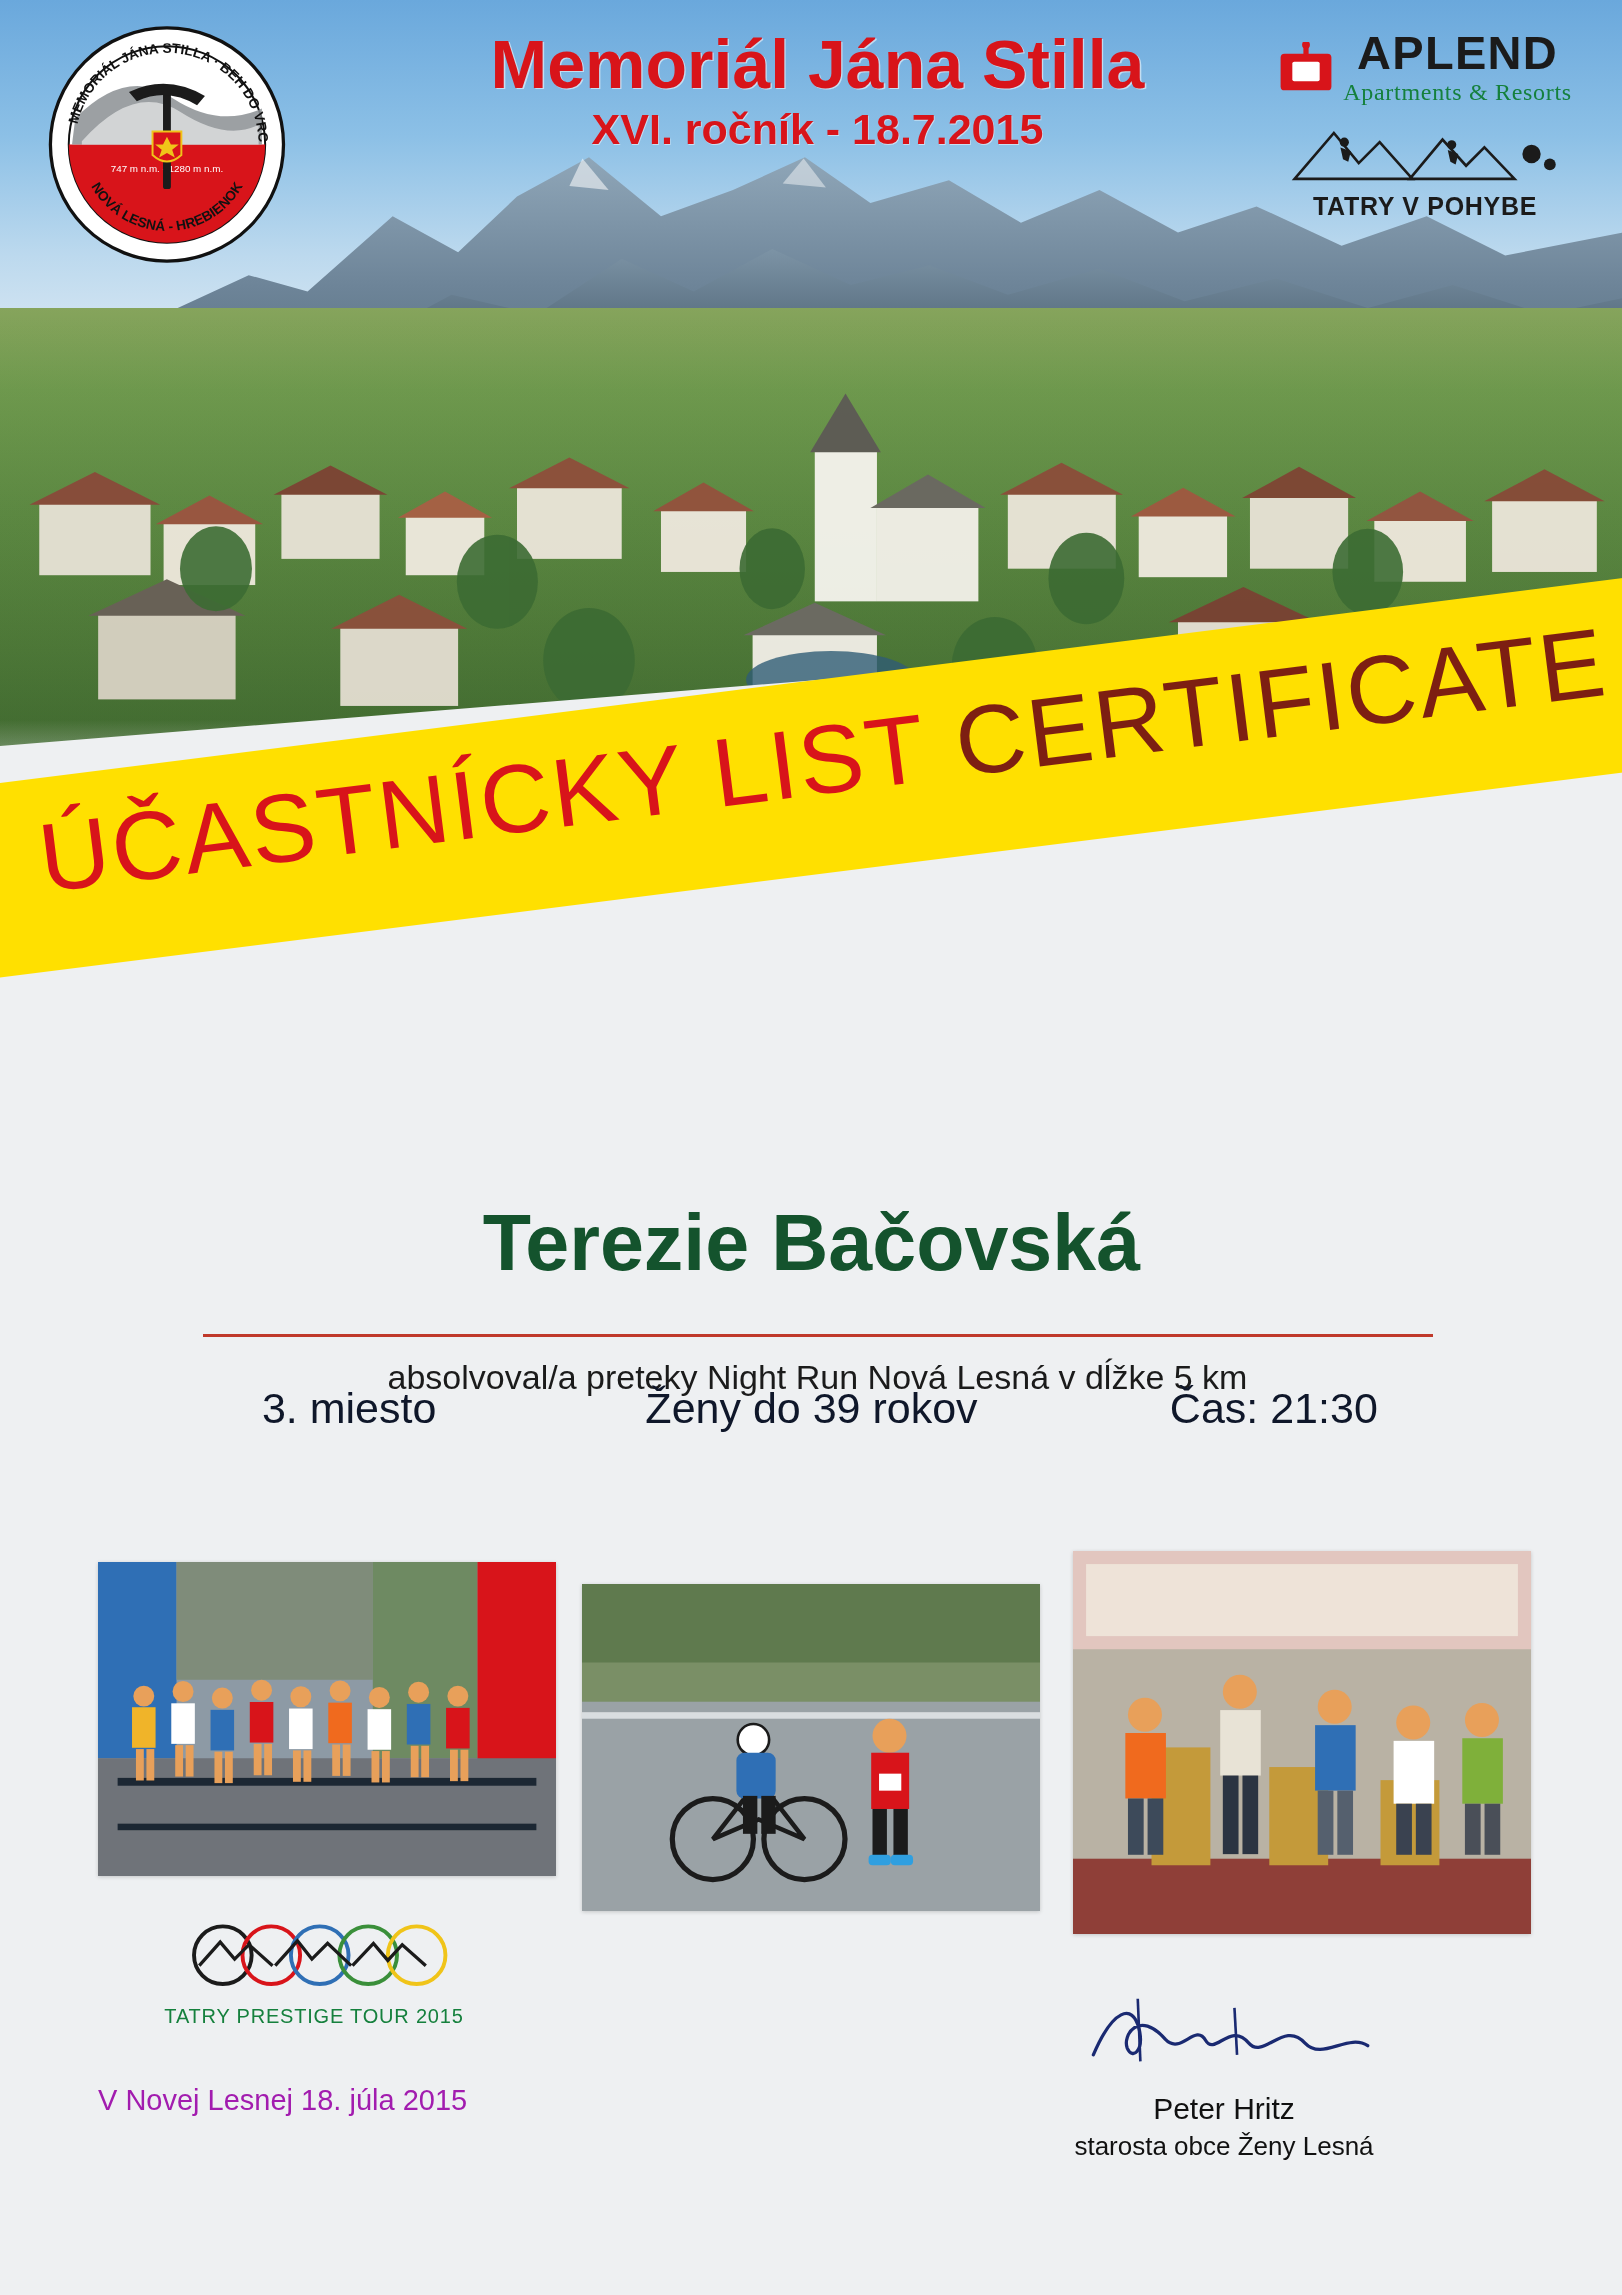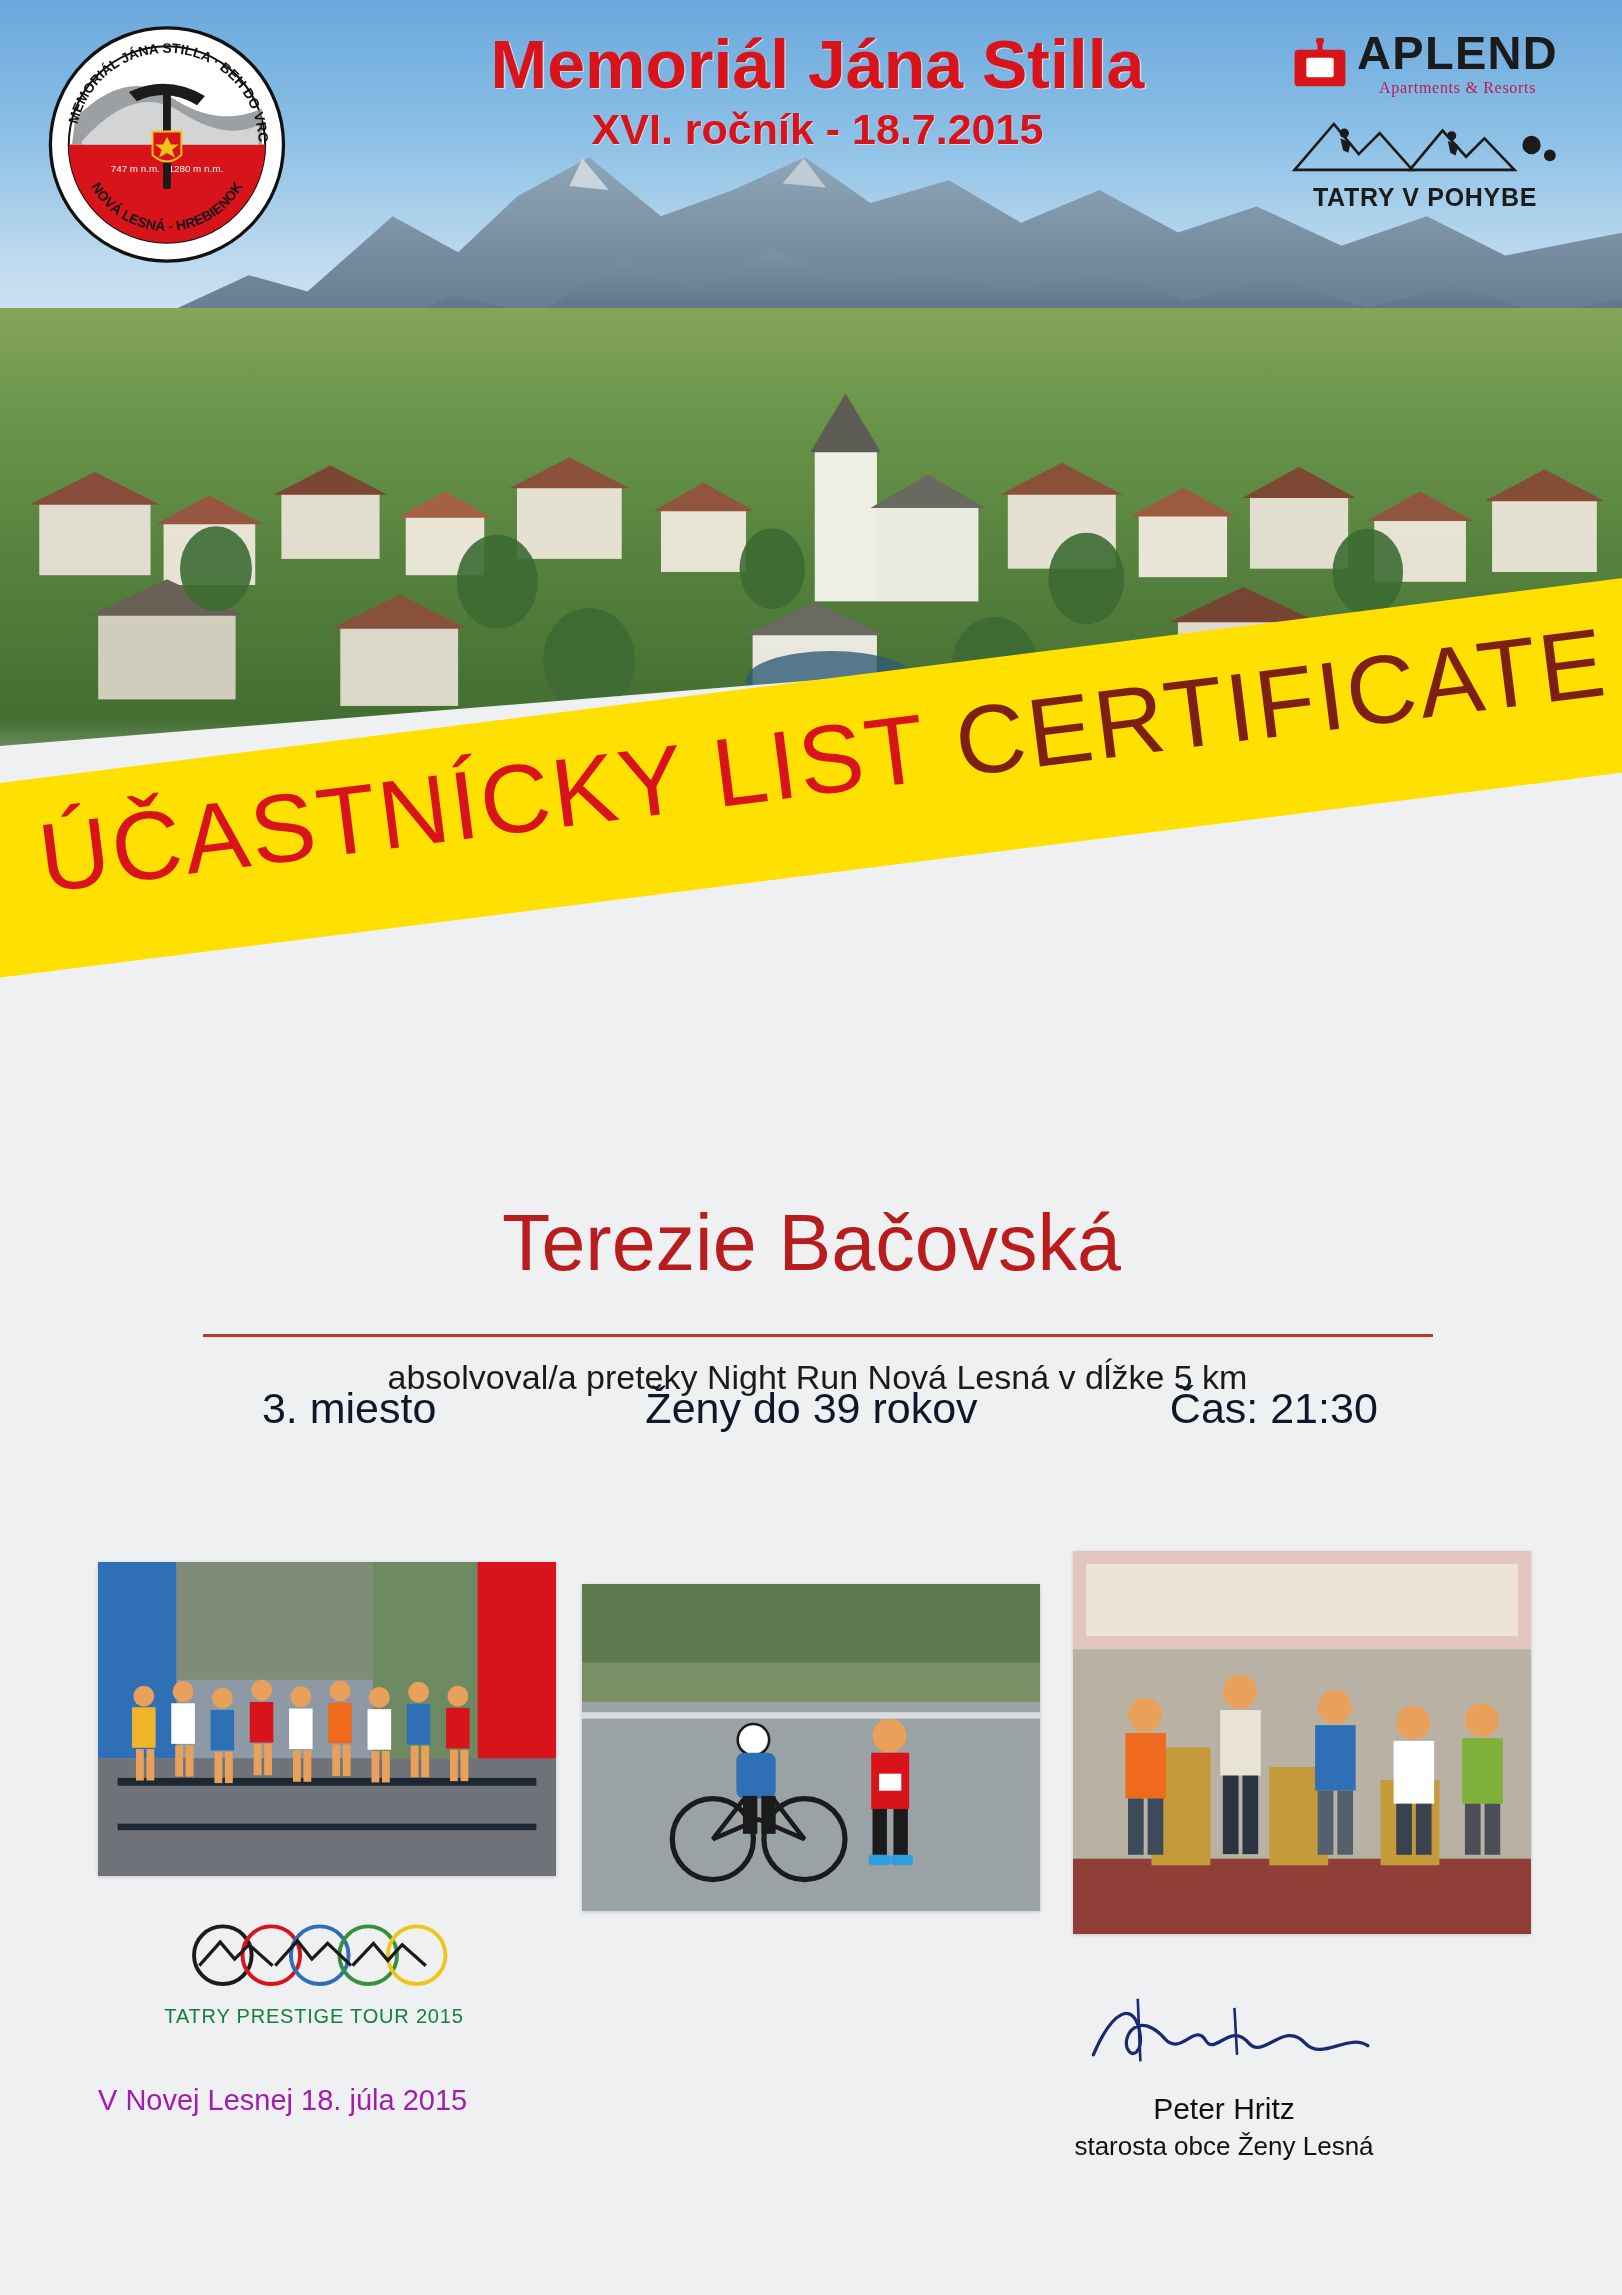--- a/index.html
+++ b/index.html
@@ -136,22 +136,22 @@
   }
   .aplend-word {
     font-size: 47px;
     font-weight: bold;
     color: #1b1b1b;
     letter-spacing: 1.3px;
     line-height: 1;
   }
   .aplend-tag {
     font-family: "Liberation Serif", serif;
-    font-size: 16px;
-    color: #be185d;
+    font-size: 24px;
+    color: #15803d;
     letter-spacing: 0.7px;
     margin-top: 2.6px;
   }
   .tatry-pohybe {
     margin-top: 10.5px;
   }
   .tatry-word {
     font-size: 25px;
     font-weight: bold;
     color: #1b1b1b;
@@ -206,22 +206,23 @@
   .rt-sk { color: #d8141a; font-weight: normal; }
   .rt-en { color: #7d1f12; font-weight: normal; margin-left: 29px; }
 
   
   .name {
     position: absolute;
     top: 1197px;
     left: 0; right: 0;
     text-align: center;
     font-size: 79px;
-    color: #b91c1c;
-    z-index: 4;
+    color: #14532d;
+    z-index: 4;
+    font-weight: bold;
   }
   .name-rule {
     position: absolute;
     top: 1334px;
     left: 203px;
     width: 1230px;
     height: 2.6px;
     background: #c0392b;
     z-index: 4;
   }

